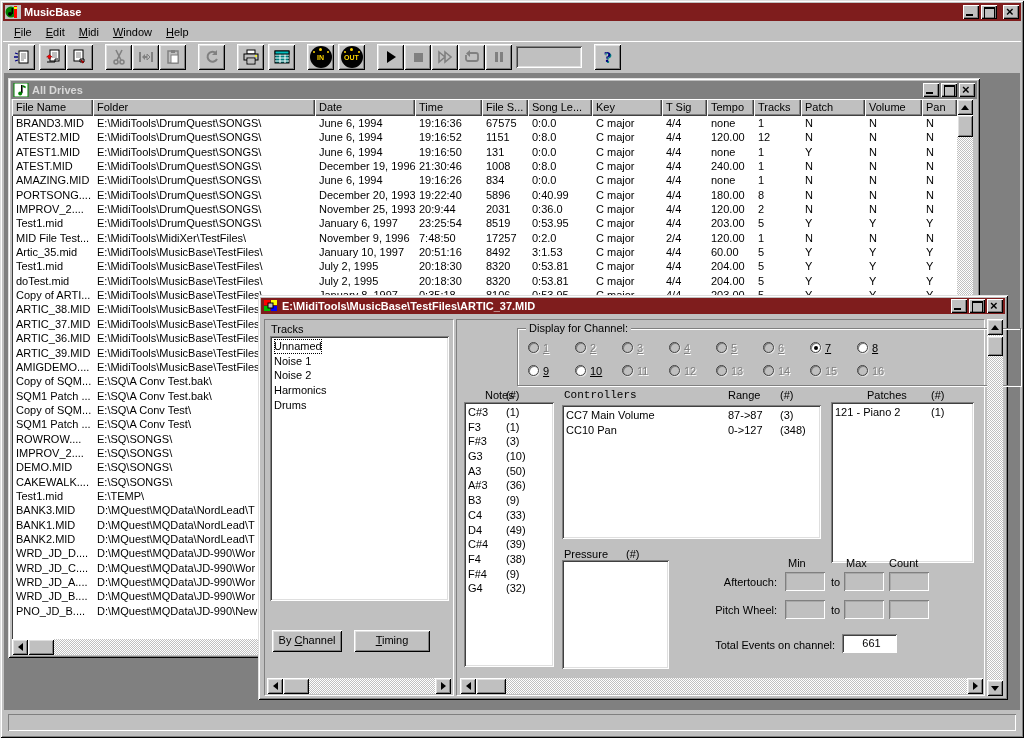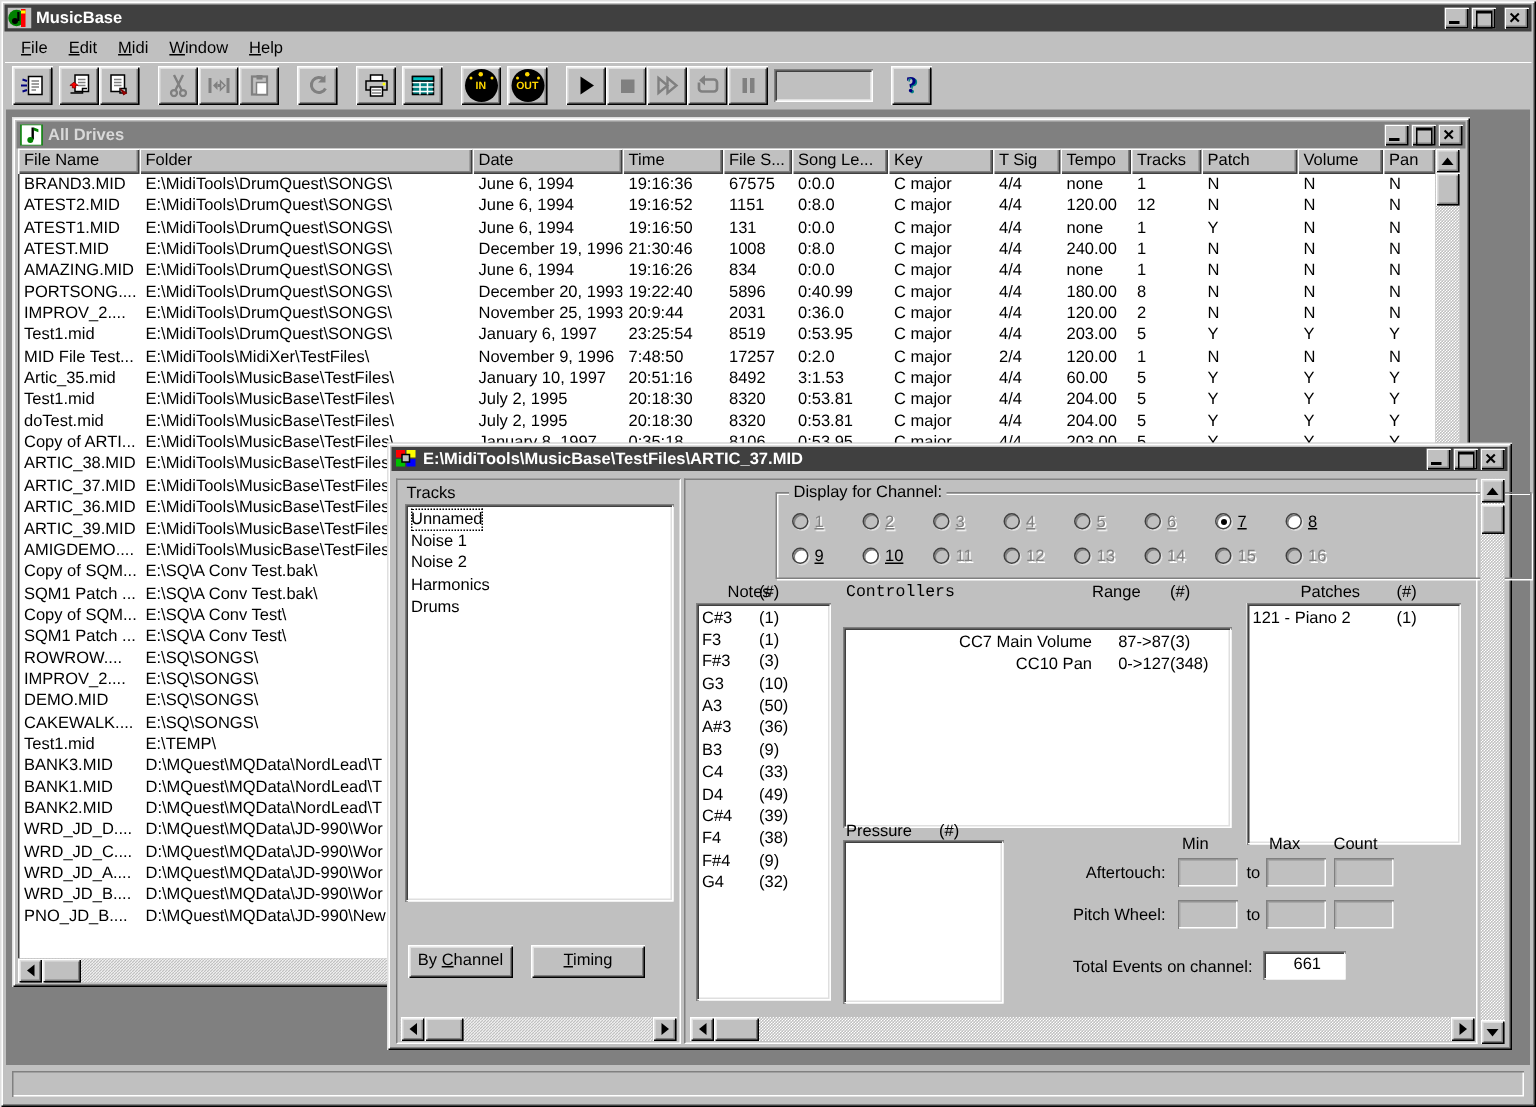--- a/index.html
+++ b/index.html
@@ -14,21 +14,21 @@
   .winframe { background:#c0c0c0;
     box-shadow: inset 1px 1px 0 #dfdfdf, inset -1px -1px 0 #000,
                 inset 2px 2px 0 #fff, inset -2px -2px 0 #808080; }
   .field { background:#c0c0c0;
     box-shadow: inset 1px 1px 0 #808080, inset -1px -1px 0 #fff,
                 inset 2px 2px 0 #404040, inset -2px -2px 0 #dfdfdf; }
 
   
   .tbar { position:absolute; left:3px; right:3px; top:3px; height:18px;
           display:flex; align-items:center; padding:0 2px; gap:3px; }
-  .tbar.active { background:#404040; color:#fff; }
+  .tbar.active { background:#7f1d1d; color:#fff; }
   .tbar.inactive { background:#808080; color:#d8d8d8; }
   .tbar .ttext { font-weight:bold; font-size:11px; flex:1; white-space:nowrap; overflow:hidden; }
   .wbtns { display:flex; gap:2px; }
   .wbtn { position:relative; width:16px; height:14px; background:#c0c0c0;
     box-shadow: inset 1px 1px 0 #fff, inset -1px -1px 0 #000,
                 inset -2px -2px 0 #808080; }
   .g-min::after { content:""; position:absolute; left:3px; bottom:3px; width:7px; height:2px; background:#000; }
   .g-max::after { content:""; position:absolute; left:3px; top:2px; width:9px; height:9px; border:1px solid #000; border-top-width:2px; }
   .g-x::after { content:"\00D7"; position:absolute; left:3px; top:-1px; font:bold 13px "Liberation Sans",sans-serif; color:#000; }
   .gap2 { width:2px; }
@@ -1125,21 +1125,21 @@
               <span style="flex:0 0 38px;">F#4</span>
               <span>(9)</span>
             </div>
 
             <div class="li">
               <span style="flex:0 0 38px;">G4</span>
               <span>(32)</span>
             </div>
           </div>
 
-        <div class="listbox" style="left:105px; top:98px; width:259px; height:134px;text-align:right;">
+        <div class="listbox" style="left:105px; top:85px; width:259px; height:134px;">
 
             <div class="li">
               <span style="flex:0 0 162px;">CC7 Main Volume</span>
               <span style="flex:0 0 52px;">87-&gt;87</span>
               <span>(3)</span>
             </div>
 
             <div class="li">
               <span style="flex:0 0 162px;">CC10 Pan</span>
               <span style="flex:0 0 52px;">0-&gt;127</span>

